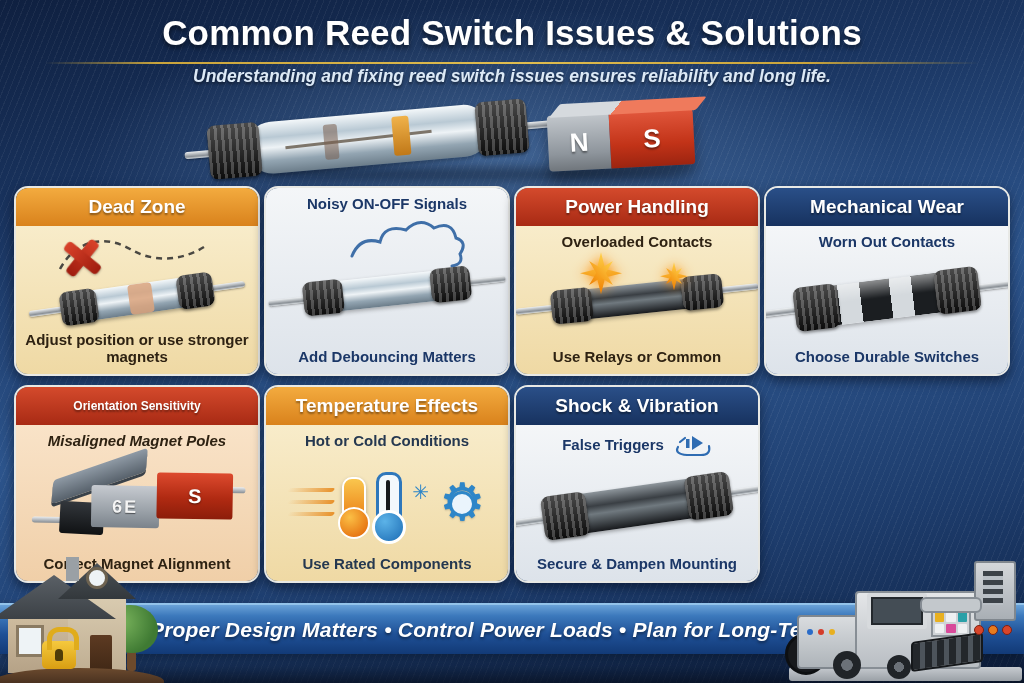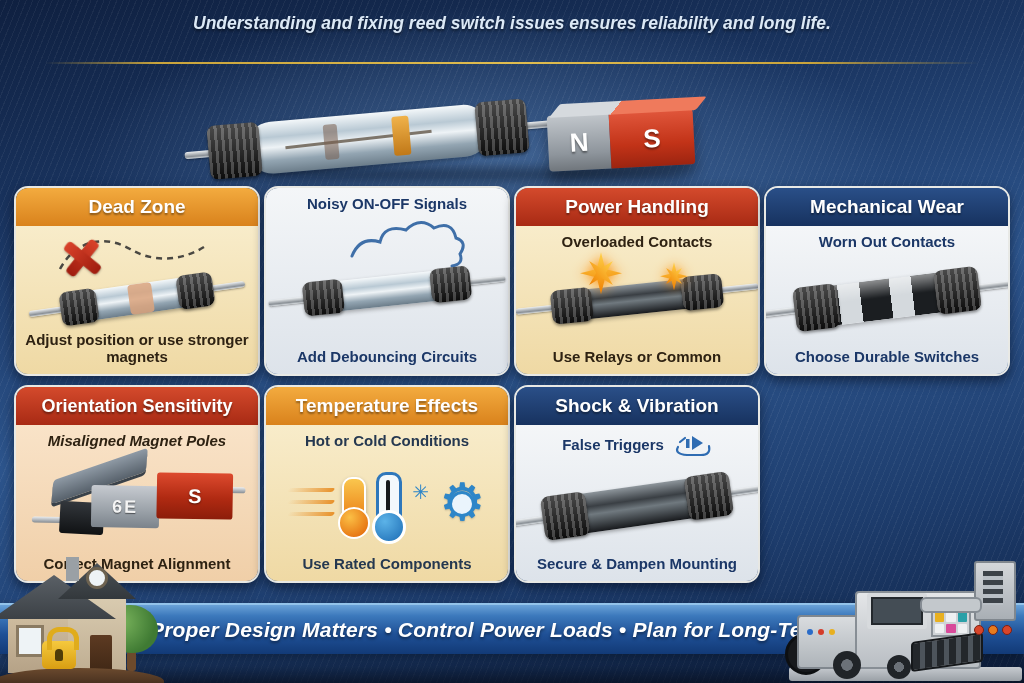--- a/index.html
+++ b/index.html
@@ -60,21 +60,21 @@
     text-shadow:0 2px 2px rgba(0,0,0,.4);}
   .pole.n{flex:0 0 62px;background:linear-gradient(180deg,#c2c7cc 0%,#8e959c 70%,#70767c);border-radius:4px 0 0 4px;}
   .pole.s{flex:1;background:linear-gradient(180deg,#e1573c 0%,#c23318 60%,#9c2410);border-radius:0 4px 4px 0;}
   
   .grid{position:absolute;left:14px;top:186px;width:996px;display:grid;
     grid-template-columns:repeat(4,1fr);grid-template-rows:190px 198px;gap:9px 4px;}
   .card{position:relative;border-radius:14px;display:flex;flex-direction:column;overflow:hidden;
     border:2px solid rgba(248,246,238,.92);box-shadow:0 5px 12px rgba(3,10,24,.55);}
   .card-head{flex:0 0 38px;display:flex;align-items:center;justify-content:center;color:#fff;font-weight:bold;
     font-size:19px;text-shadow:0 2px 2px rgba(0,0,0,.4);}
-  .card-head.small{font-size:18px;}
+  .card-head.small{font-size:12px;}
   .head-orange{background:linear-gradient(180deg,#f3ab3f,#d9821c);}
   .head-navy{background:linear-gradient(180deg,#2a4f88,#17325f);}
   .head-red{background:linear-gradient(180deg,#d44a2c,#a82a14);}
   .card-body{flex:1;display:flex;flex-direction:column;align-items:center;justify-content:space-between;
     padding:7px 6px 9px;text-align:center;}
   .body-cream{background:linear-gradient(180deg,#f8ecca,#efd9a4);}
   .body-peach{background:linear-gradient(180deg,#f9e3c8,#f0cfa8);text-align:right;}
   .body-tan{background:linear-gradient(180deg,#f6e4b4,#ecd397);}
   .body-light{background:linear-gradient(180deg,#f4f6f8,#dde3ea);}
   .problem,.solution{font-weight:bold;font-size:15px;line-height:1.15;}
@@ -212,20 +212,21 @@
   .m-wheel{position:absolute;bottom:4px;border-radius:50%;background:radial-gradient(circle,#6b7178 28%,#202428 30%);}
   .m-wheel.a{left:44px;width:28px;height:28px;}
   .m-wheel.b{left:98px;width:24px;height:24px;}
 </style>
 </head>
 <body>
 
 <div class="stage">
 
   <div class="hdr">
+    <h1>Common Reed Switch Issues &amp; Solutions</h1>
     <div class="gold"></div>
     <div class="sub">Understanding and fixing reed switch issues ensures reliability and long life.</div>
   </div>
 
   <div class="hero">
     <div class="hero-shadow"></div>
     <div class="rs hero-rs">
       <div class="lead"></div>
       <div class="tube glass">
         <div class="reedline"></div>
@@ -276,21 +277,21 @@
           <svg class="bounce-svg" width="150" height="58" viewBox="0 0 150 58">
             <path d="M8 46 q8 -20 28 -14 q4 -18 26 -12 q14 -14 28 -2 q18 -8 22 10 q12 4 4 16 q4 10 -8 12" fill="none" stroke="#3f6fa8" stroke-width="3" stroke-linecap="round"></path>
           </svg>
           <div class="rs" style="width:192px;margin-top:22px;transform:rotate(-6deg);">
             <div class="lead"></div>
             <div class="tube glass"></div>
             <div class="cap left"></div>
               <div class="cap right"></div>
           </div>
         </div>
-        <div class="solution t-navy">Add Debouncing Circuits</div>
+        <div class="solution t-navy">Add Debouncing Matters</div>
       </div>
     </div>
 
     <div class="card">
       <div class="card-head head-red">Power Handling</div>
       <div class="card-body body-cream">
         <div class="problem t-dark">Overloaded Contacts</div>
         <div class="illus">
           <div class="rs" style="width:196px;transform:rotate(-6deg);">
             <div class="lead"></div>

